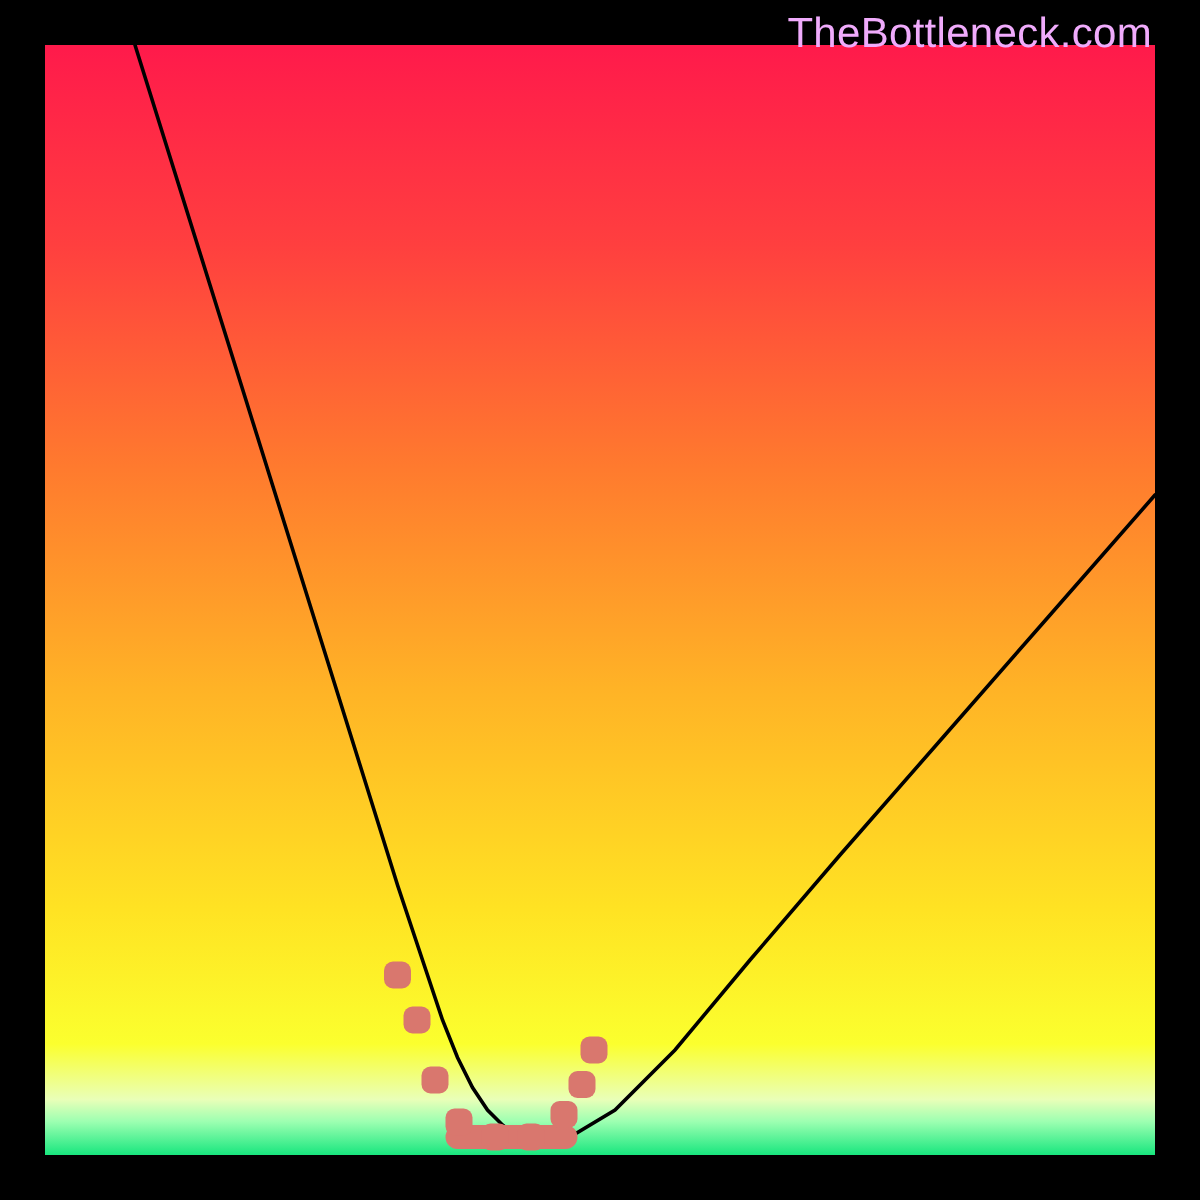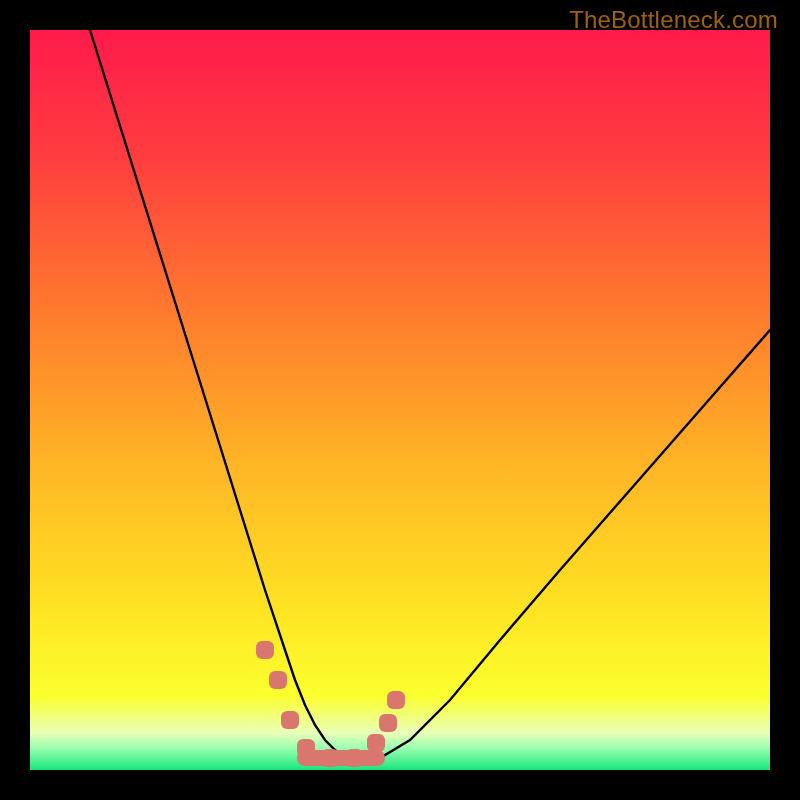--- a/index.html
+++ b/index.html
@@ -34,23 +34,23 @@
       var(--c4) 78%,
       var(--c5) 90%,
       var(--c6) 95%,
       var(--c7) 97%,
       var(--c8) 100%
     );
   }
   .watermark {
     position: absolute;
     top: 6px;
-    right: 22px;
-    color: #a16207;
-    font-size: 24px;
+    right: 32px;
+    color: #f0abfc;
+    font-size: 28px;
     font-weight: 500;
     letter-spacing: 0.2px;
   }
   svg.curve {
     position: absolute;
     left: 0;
     top: 0;
     width: 740px;
     height: 740px;
     overflow: visible;

